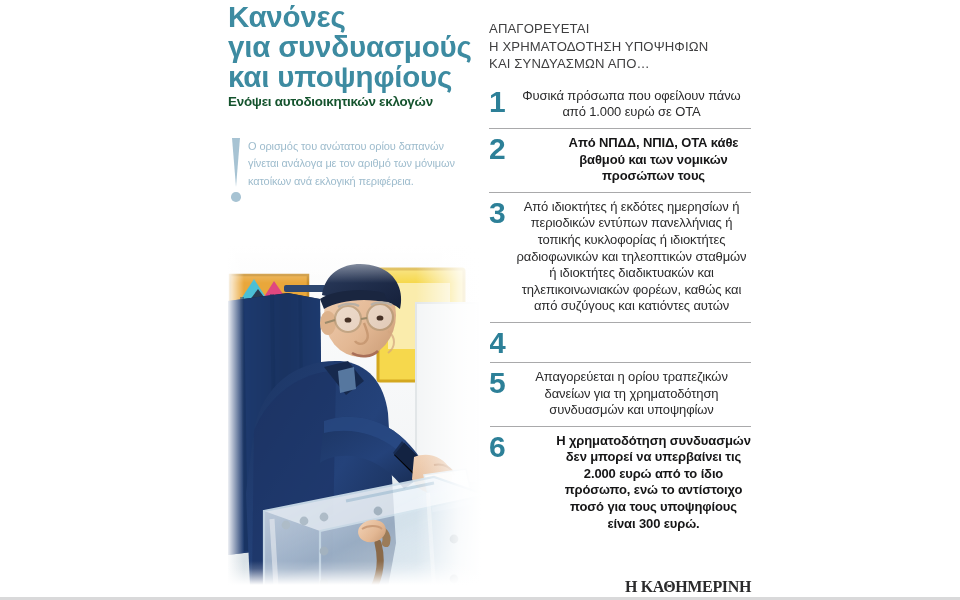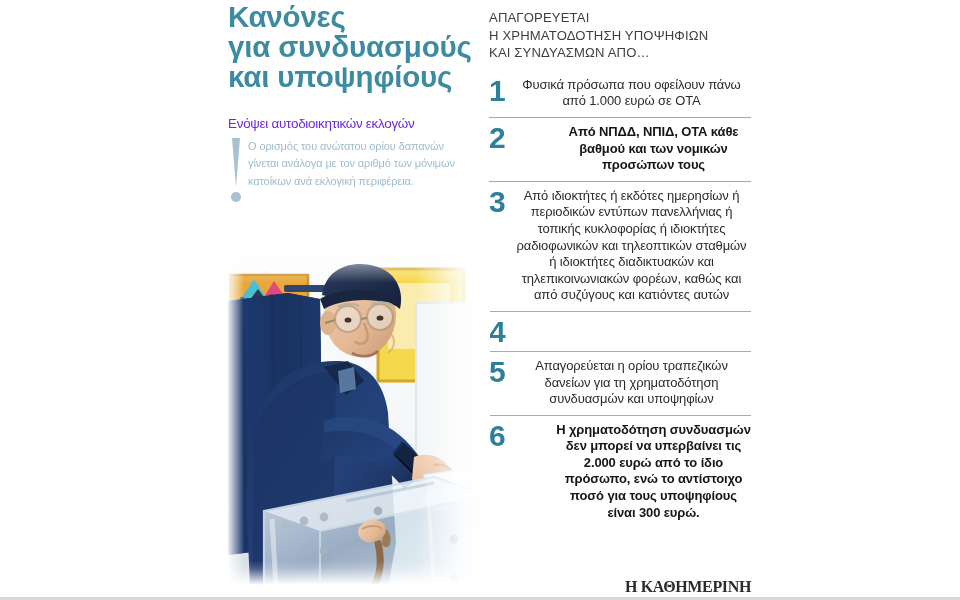--- a/index.html
+++ b/index.html
@@ -37,24 +37,24 @@
     font-weight: bold;
     color: #3d8ba1;
     letter-spacing: -0.2px;
     margin: 0;
     padding-top: 2px;
     white-space: pre-line;
   }
 
   .subhead {
     font-size: 13.4px;
-    font-weight: normal;
-    color: #6d28d9;
+    font-weight: bold;
+    color: #14532d;
     letter-spacing: -0.25px;
-    margin-top: 24px;
+    margin-top: 2px;
   }
 
   
   .note-block {
     position: absolute;
     left: 0px;
     top: 137px;
     width: 244px;
     display: flex;
     align-items: flex-start;
@@ -130,21 +130,21 @@
     position: absolute;
     left: 0; top: 0; bottom: 0; width: 16px;
     background: linear-gradient(to right, rgba(255,255,255,0.92) 0%, rgba(255,255,255,0) 100%);
     z-index: 40;
   }
 
   
   .right-col {
     position: absolute;
     left: 489px;
-    top: 4px;
+    top: 15px;
     width: 262px;
   }
 
   .ban-intro {
     font-size: 13.1px;
     line-height: 17.6px;
     color: #3f3f40;
     letter-spacing: 0.15px;
     padding-top: 5px;
     white-space: pre-line;

